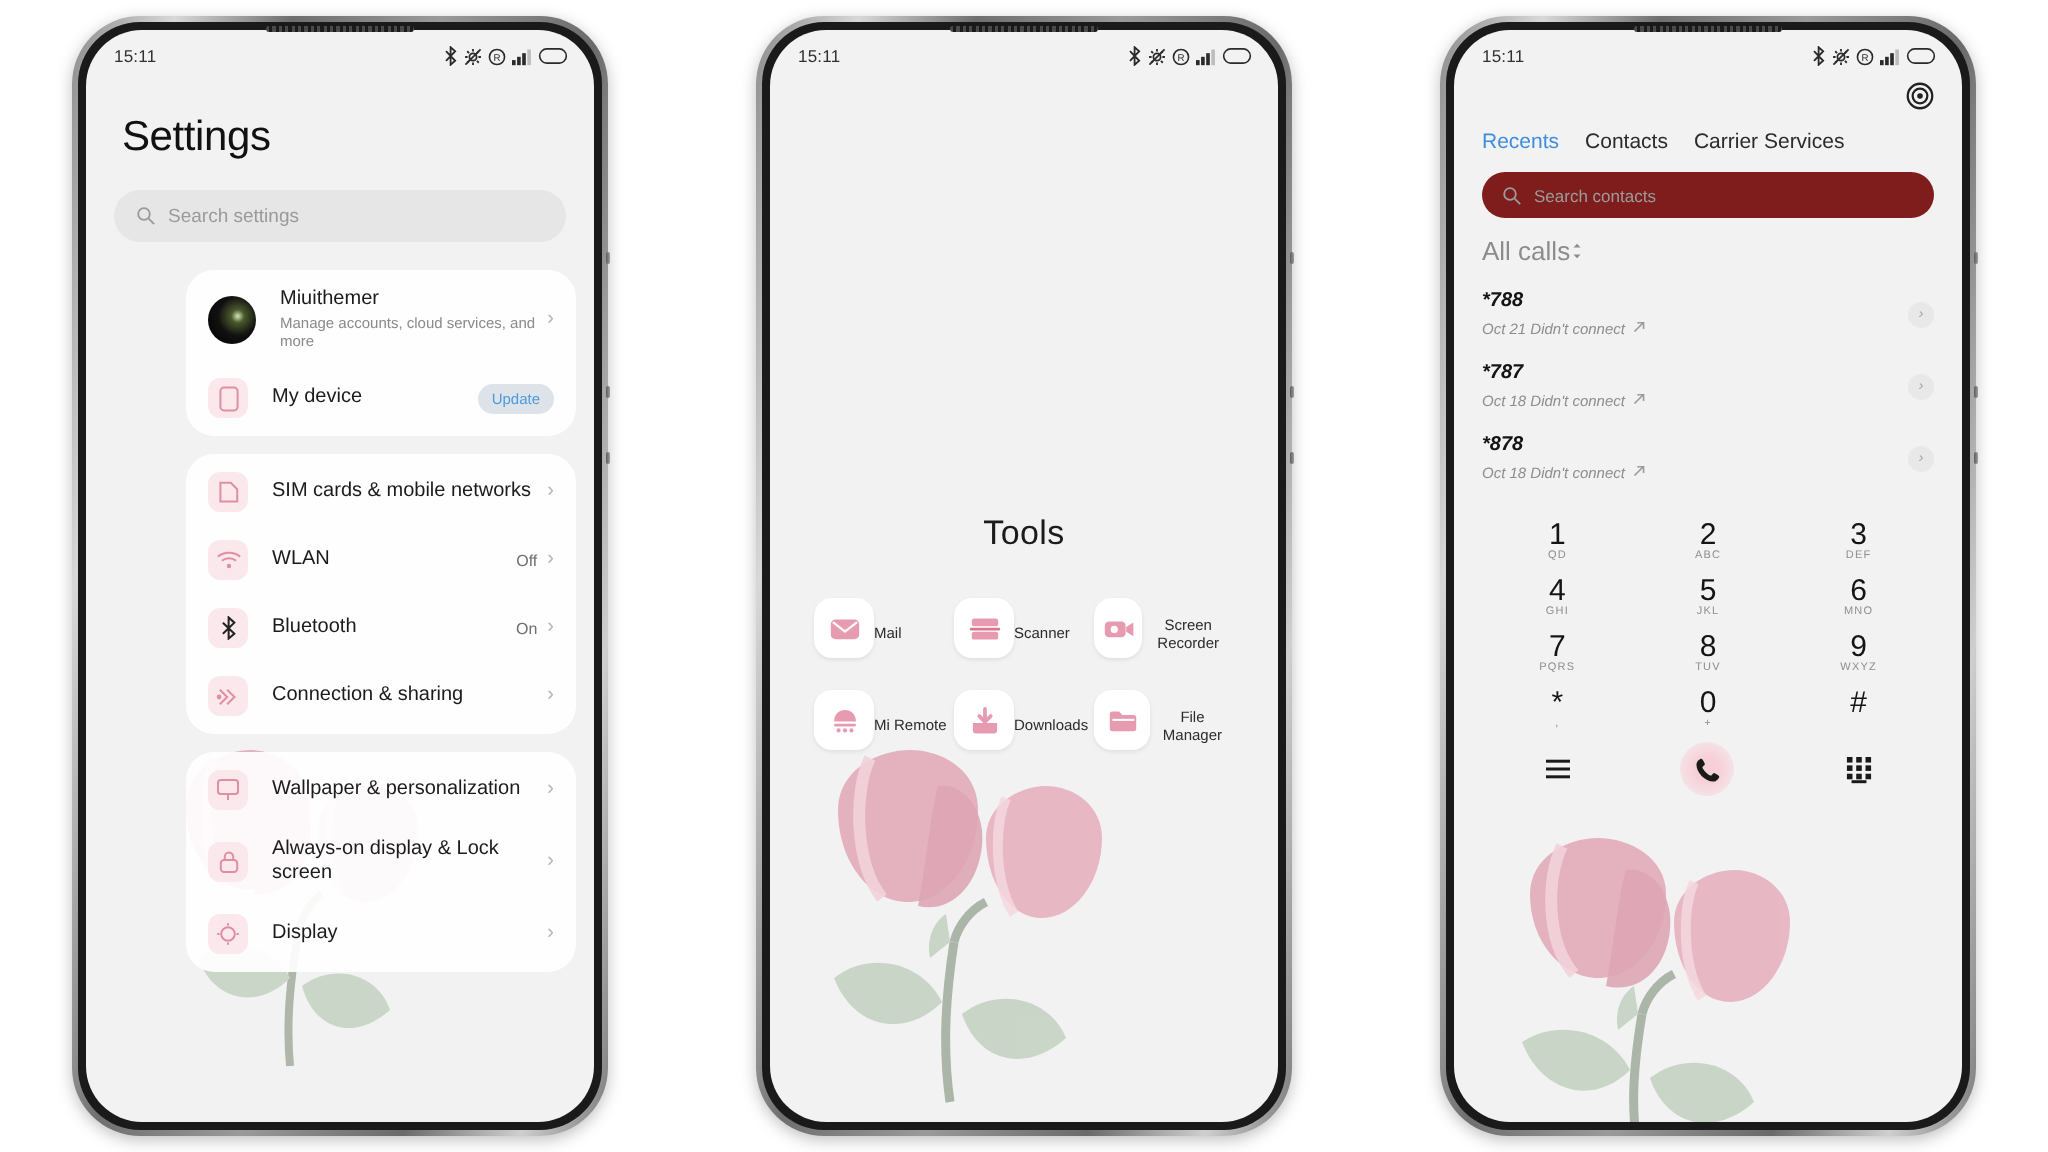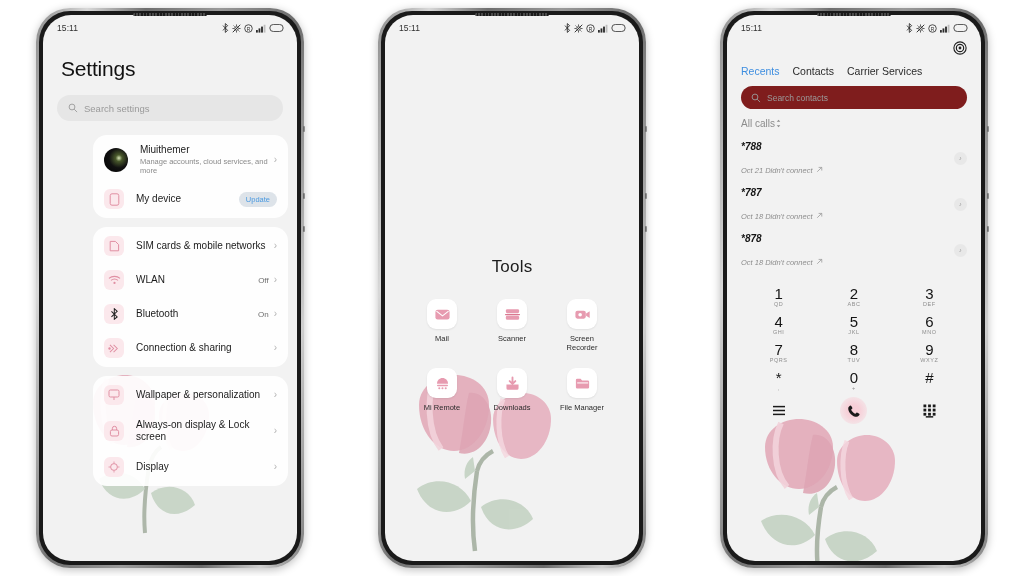--- a/index.html
+++ b/index.html
@@ -112,21 +112,21 @@
   
   .folder-title {
     font-size: 17px; color: #1c1c1c; text-align: center;
     padding-top: 222px; position: relative; z-index: 3; letter-spacing: .2px;
   }
   .folder-grid {
     position: relative; z-index: 3;
     display: grid; grid-template-columns: repeat(3,1fr);
     row-gap: 16px; padding: 22px 22px 0 22px;
   }
-  .app { display: flex; flex-direction: column; align-items: center; }
+  .app { display: flex; flex-direction: row; align-items: center; }
   .app-ico {
     width: 30px; height: 30px; border-radius: 9px; background: #fff;
     display: flex; align-items: center; justify-content: center;
     box-shadow: 0 1px 2px rgba(0,0,0,.08);
   }
   .app-lbl {
     font-size: 7.5px; color: #2b2b2b; margin-top: 5px;
     text-align: center; line-height: 9px; max-width: 46px;
   }
 
@@ -134,26 +134,26 @@
   .d-top { padding: 6px 14px 0 14px; position: relative; z-index: 3; }
   .d-gear { display: flex; justify-content: flex-end; }
   .d-tabs { display: flex; gap: 13px; margin-top: 10px; align-items: baseline; }
   .d-tab { font-size: 10.5px; color: #2b2b2b; }
   .d-tab.active { color: #3e8ee0; }
   .d-search {
     margin-top: 9px; height: 23px; border-radius: 12px; background: #7f1d1d;
     display: flex; align-items: center; gap: 6px; padding: 0 10px;
   }
   .d-search span.txt { font-size: 8.5px; color: #9b9b9b; }
-  .d-filter { font-size: 10px; color: #8c8c8c; margin-top: 9px; display: flex; gap: 0; align-items: center; text-align: right; }
+  .d-filter { font-size: 13px; color: #8c8c8c; margin-top: 9px; display: flex; gap: 0; align-items: center; text-align: right; }
   .calls { margin-top: 6px; position: relative; z-index: 3; }
   .call-row { display: flex; align-items: center; padding: 6px 14px 6px 14px; font-style: italic; }
   .call-main { flex: 1; }
   .call-num { font-size: 10px; color: #141414; font-weight: 700; }
-  .call-sub { font-size: 7.5px; color: #8d8d8d; margin-top: 14px; display: flex; gap: 4px; }
+  .call-sub { font-size: 7.5px; color: #8d8d8d; margin-top: 4px; display: flex; gap: 4px; }
   .call-chev {
     width: 13px; height: 13px; border-radius: 50%; background: #e8e8e8;
     display: flex; align-items: center; justify-content: center;
     color: #a0a0a0; font-size: 7px;
   }
   .dialpad {
     position: relative; z-index: 3;
     display: grid; grid-template-columns: repeat(3,1fr);
     row-gap: 6px; padding: 12px 14px 0 14px;
   }

